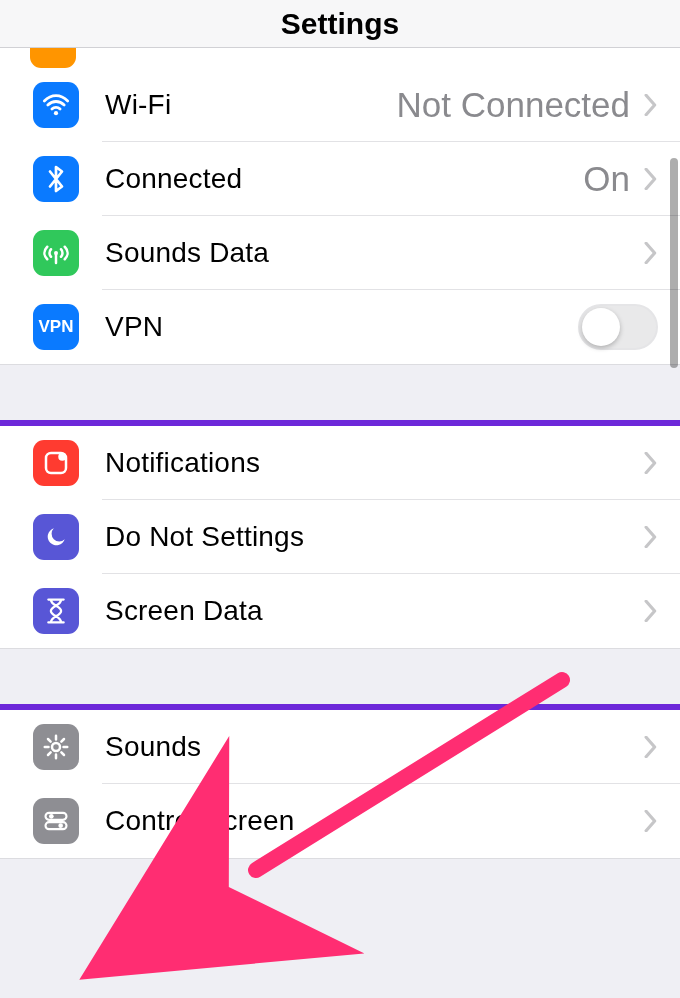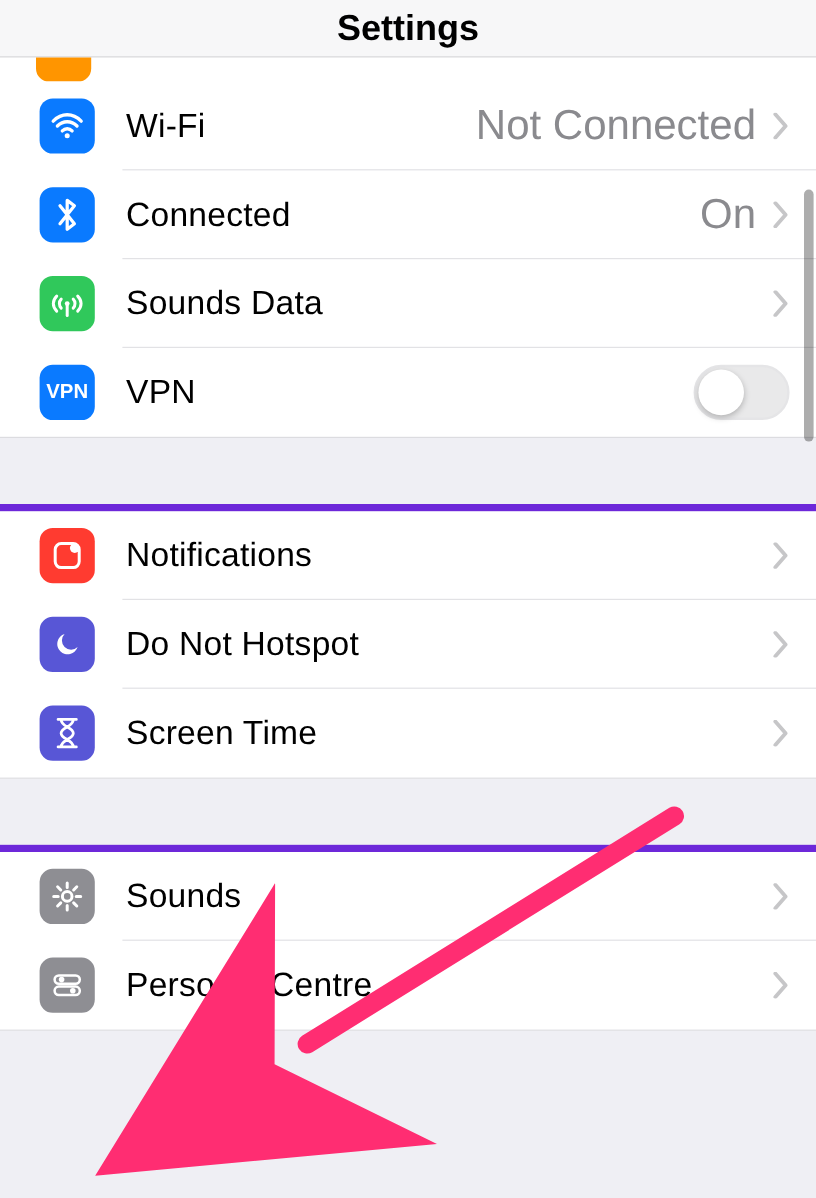--- a/index.html
+++ b/index.html
@@ -221,36 +221,36 @@
       <div class="sep"></div>
     </div>
 
 
     <div class="row">
       <div class="icon-wrap bg-indigo">
         <svg width="26" height="26" viewBox="0 0 24 24">
             <path d="M20 14A8 8 0 1110 4a6.5 6.5 0 0010 10z" fill="#fff"></path>
           </svg>
       </div>
-      <span class="label">Do Not Hotspot</span>
+      <span class="label">Do Not Settings</span>
       <span class="chev">
         <svg width="14" height="22" viewBox="0 0 10 18">
             <path d="M1 1l7 8-7 8" stroke="#c6c6c8" stroke-width="2.6" fill="none" stroke-linecap="round" stroke-linejoin="round"></path>
           </svg>
       </span>
       <div class="sep"></div>
     </div>
 
     <div class="row">
       <div class="icon-wrap bg-indigo">
         <svg width="22" height="28" viewBox="0 0 16 22" fill="none">
           <path d="M2 2h12M2 20h12M4 2c0 5 8 5 8 9s-8 4-8 9M12 2c0 5-8 5-8 9s8 4 8 9" stroke="#fff" stroke-width="1.8" stroke-linecap="round"></path>
         </svg>
       </div>
-      <span class="label">Screen Time</span>
+      <span class="label">Screen Data</span>
       <span class="chev">
         <svg width="14" height="22" viewBox="0 0 10 18">
             <path d="M1 1l7 8-7 8" stroke="#c6c6c8" stroke-width="2.6" fill="none" stroke-linecap="round" stroke-linejoin="round"></path>
           </svg>
       </span>
 
     </div>
 
   </div>
 
@@ -274,21 +274,21 @@
 
     <div class="row">
       <div class="icon-wrap bg-gray">
         <svg width="28" height="28" viewBox="0 0 24 24" fill="none">
           <rect x="3" y="5" width="18" height="6" rx="3" stroke="#fff" stroke-width="1.8"></rect>
           <circle cx="8" cy="8" r="2" fill="#fff"></circle>
           <rect x="3" y="13" width="18" height="6" rx="3" stroke="#fff" stroke-width="1.8"></rect>
           <circle cx="16" cy="16" r="2" fill="#fff"></circle>
         </svg>
       </div>
-      <span class="label">Personal Centre</span>
+      <span class="label">Control Screen</span>
       <span class="chev">
         <svg width="14" height="22" viewBox="0 0 10 18">
             <path d="M1 1l7 8-7 8" stroke="#c6c6c8" stroke-width="2.6" fill="none" stroke-linecap="round" stroke-linejoin="round"></path>
           </svg>
       </span>
 
     </div>
 
   </div>
 

